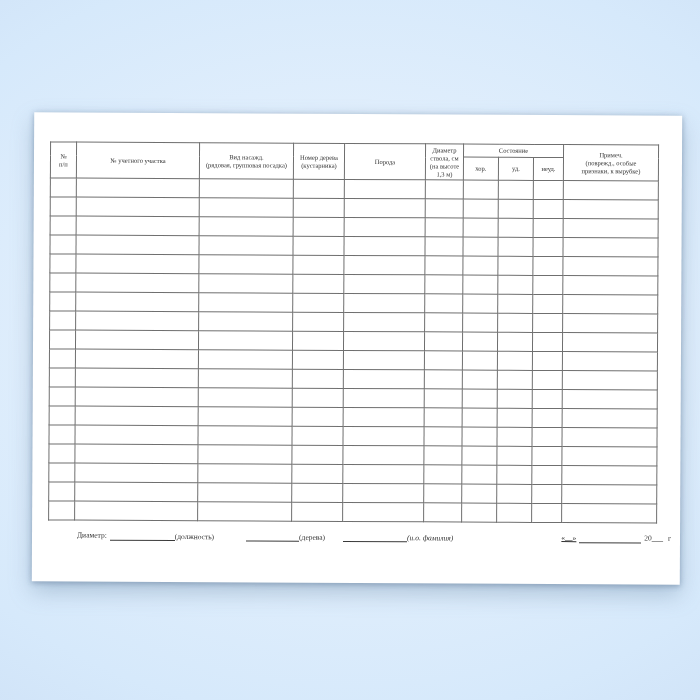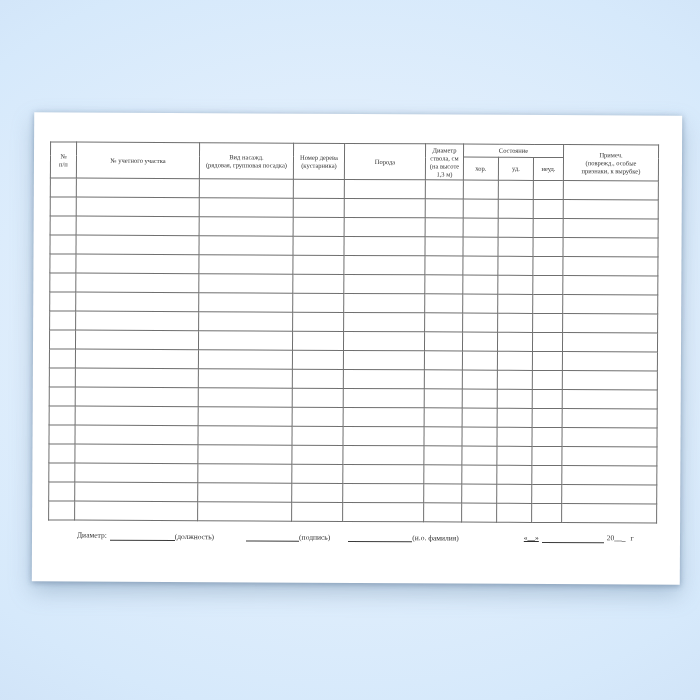--- a/index.html
+++ b/index.html
@@ -35,22 +35,22 @@
   .footer{
     display:flex;align-items:flex-start;
     margin:10px 0 0 45px;
     font-size:7.5px;color:#2f2f2f;white-space:nowrap;
   }
   .ftext{line-height:10px;}
   .fline{height:9px;border-bottom:1px solid #3a3a3a;}
   .field{display:flex;flex-direction:row;align-items:center;}
   .field .cap{font-size:7.5px;line-height:9px;margin-top:1px;}
   .w1{width:65px;} .w2{width:53px;} .w3{width:64px;} .w4{width:62px;}
-  .ml3{margin-left:3px;} .ml5{margin-left:5px;} .ml18{margin-left:18px;}
-  .ml32{margin-left:32px;} .ml80{margin-left:65px;text-decoration:underline;}
+  .ml3{margin-left:3px;} .ml5{margin-left:5px;} .ml18{margin-left:18px;font-style:italic;}
+  .ml32{margin-left:32px;} .ml80{margin-left:108px;text-decoration:underline;}
 </style>
 </head>
 <body>
 
 <div class="paper">
 
   <table class="form">
     <colgroup>
       <col style="width:26px">
         <col style="width:123px">
@@ -309,21 +309,21 @@
   </table>
 
   <div class="footer">
     <span class="ftext">Диаметр:</span>
     <span class="field ml3">
       <span class="fline w1"></span>
       <span class="cap">(должность)</span>
     </span>
     <span class="field ml32">
       <span class="fline w2"></span>
-      <span class="cap">(подпись)</span>
+      <span class="cap">(дерева)</span>
     </span>
     <span class="field ml18">
       <span class="fline w3"></span>
       <span class="cap">(и.о. фамилия)</span>
     </span>
     <span class="ftext ml80">«__»</span>
     <span class="fline w4 ml3"></span>
     <span class="ftext ml3">20___</span>
     <span class="ftext ml5">г</span>
   </div>

